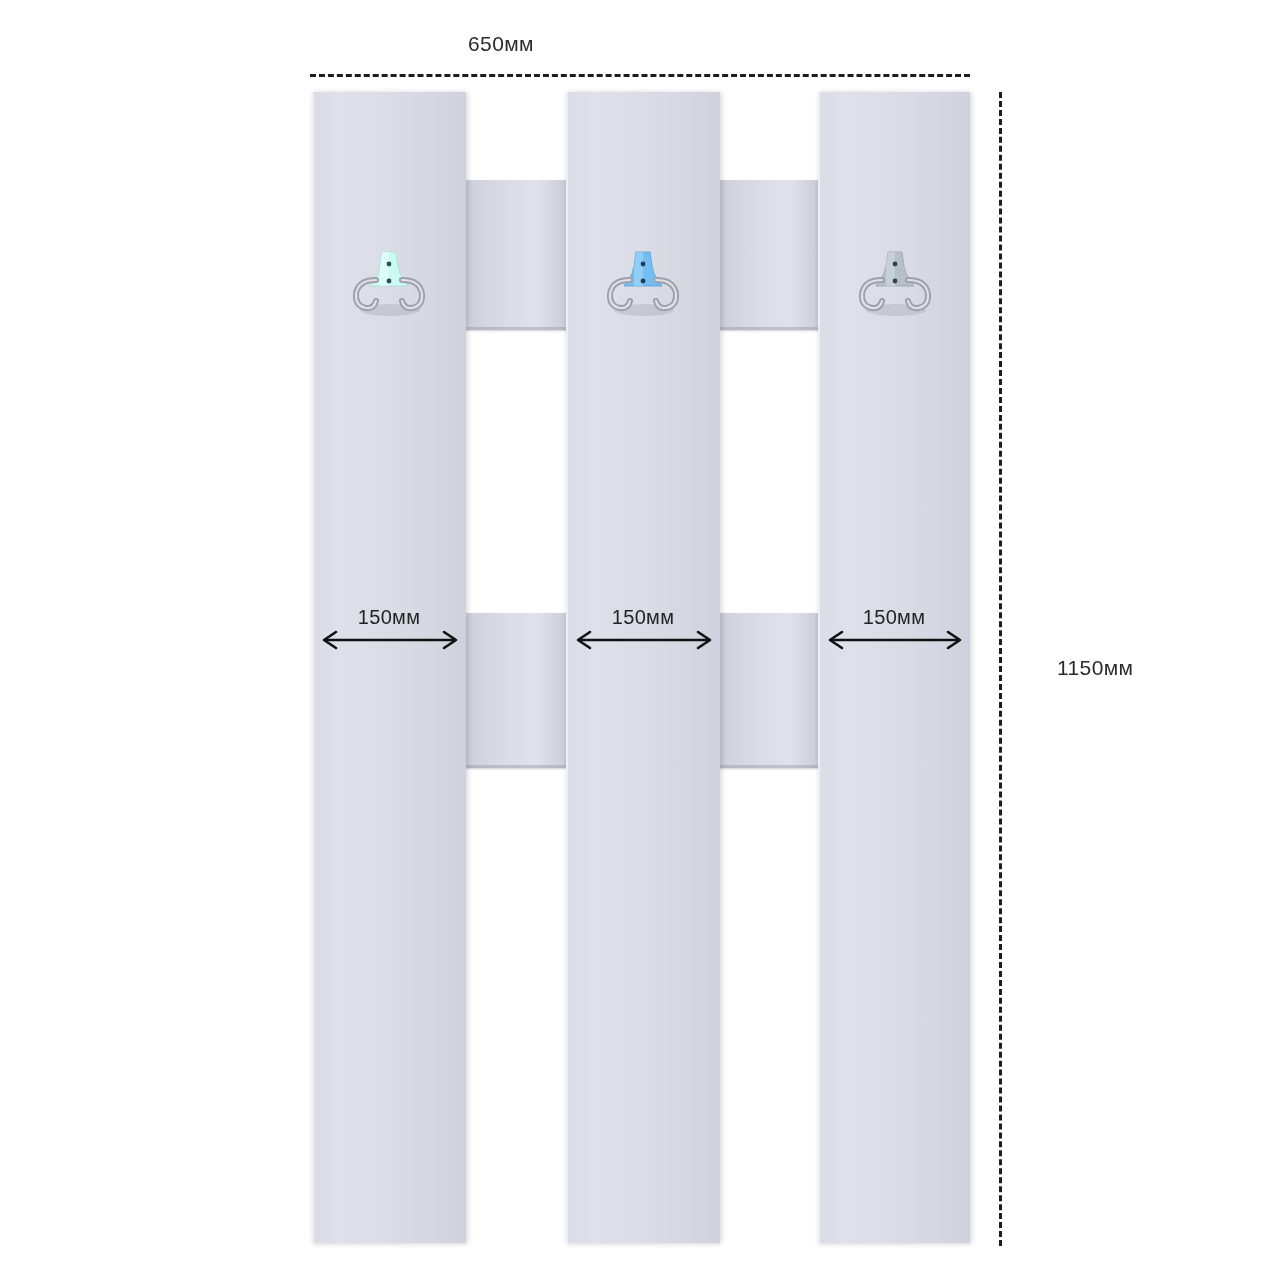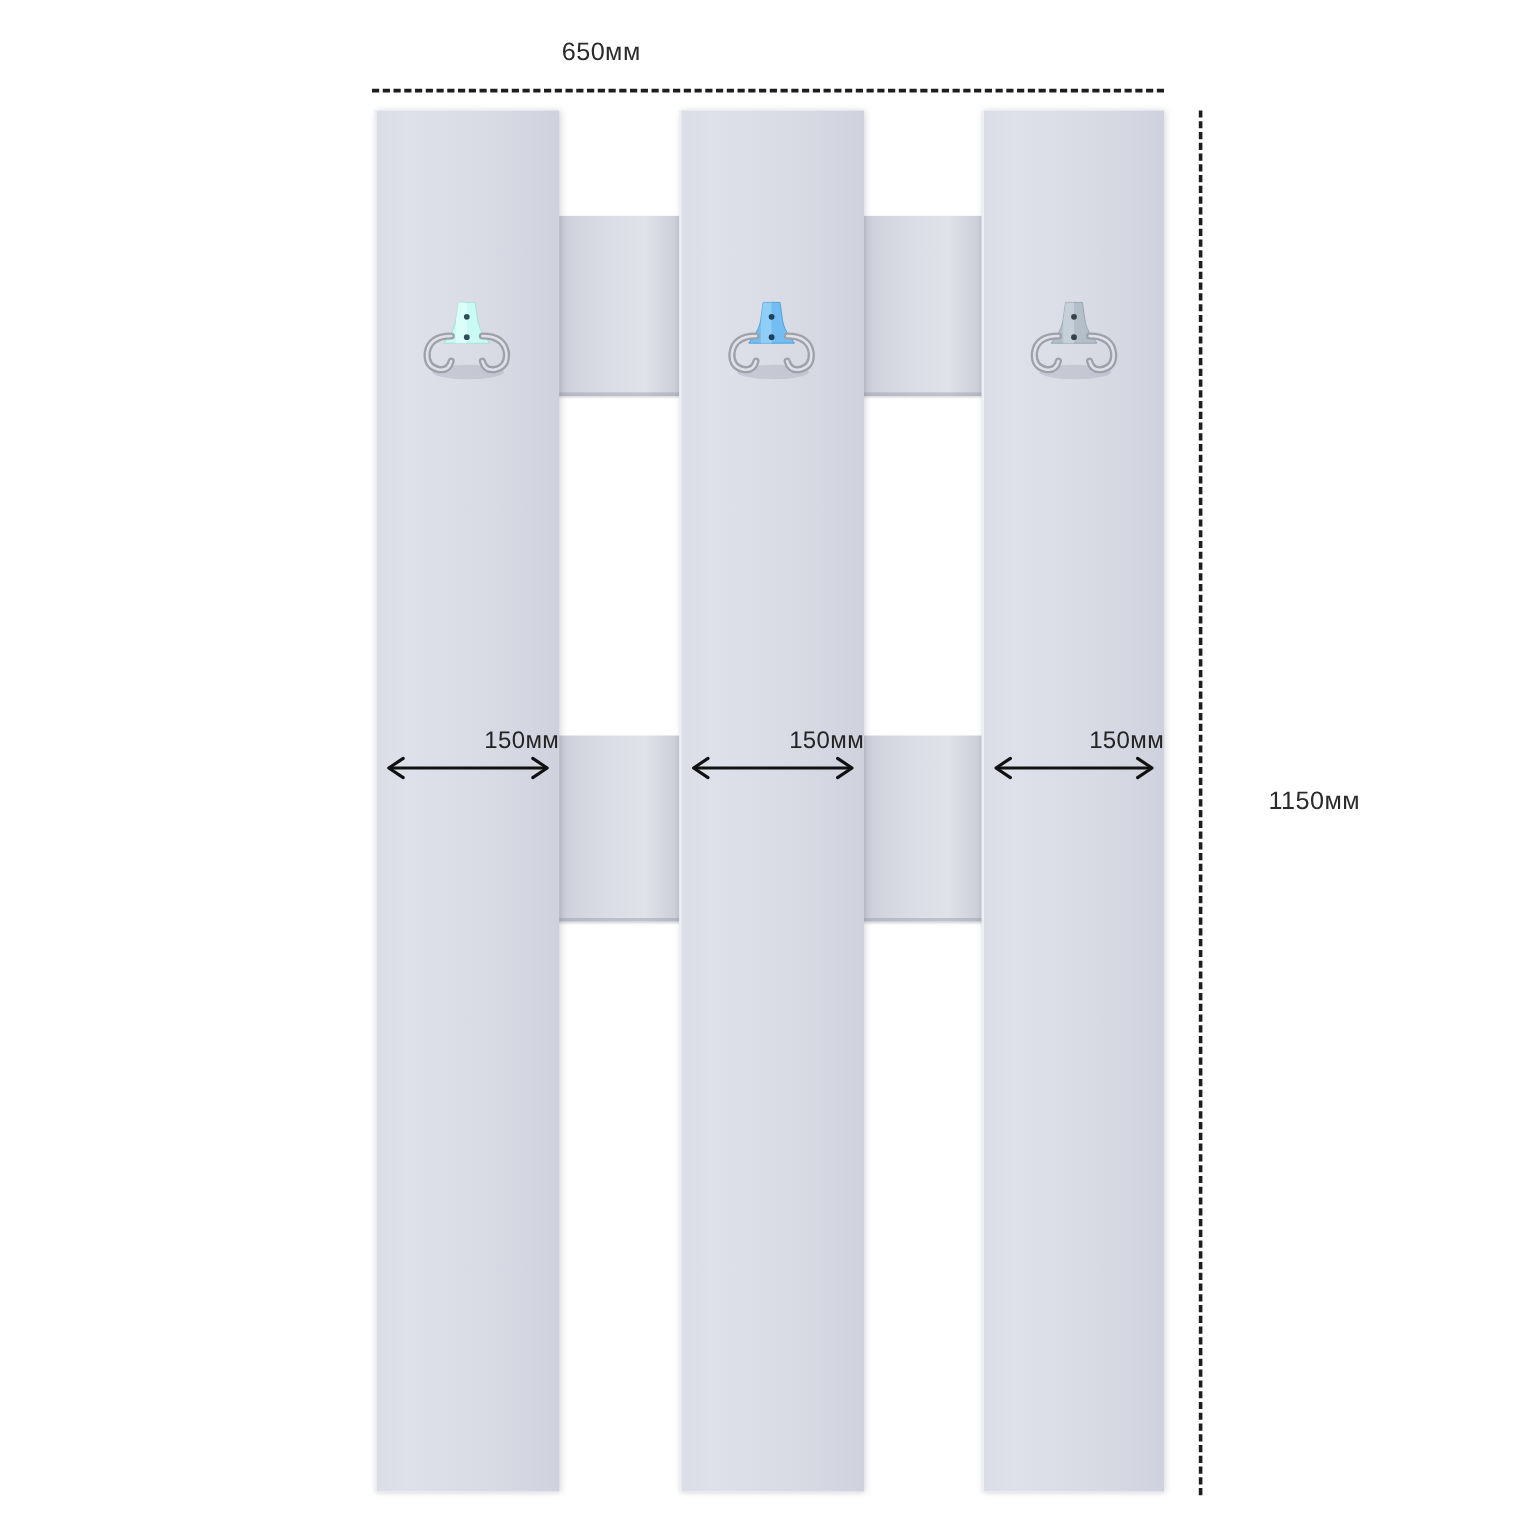--- a/index.html
+++ b/index.html
@@ -41,21 +41,21 @@
     left: 1057px;
     top: 656px;
   }
 
   .slat-dim-label {
     position: absolute;
     font-size: 20px;
     color: #242424;
     letter-spacing: 0.3px;
     white-space: nowrap;
-    text-align: right;
+    text-align: center;
   }
 
   
   #top-guide {
     position: absolute;
     left: 310px;
     top: 74px;
     width: 660px;
     height: 0;
     border-top: 3px dashed #1d1d1d;

